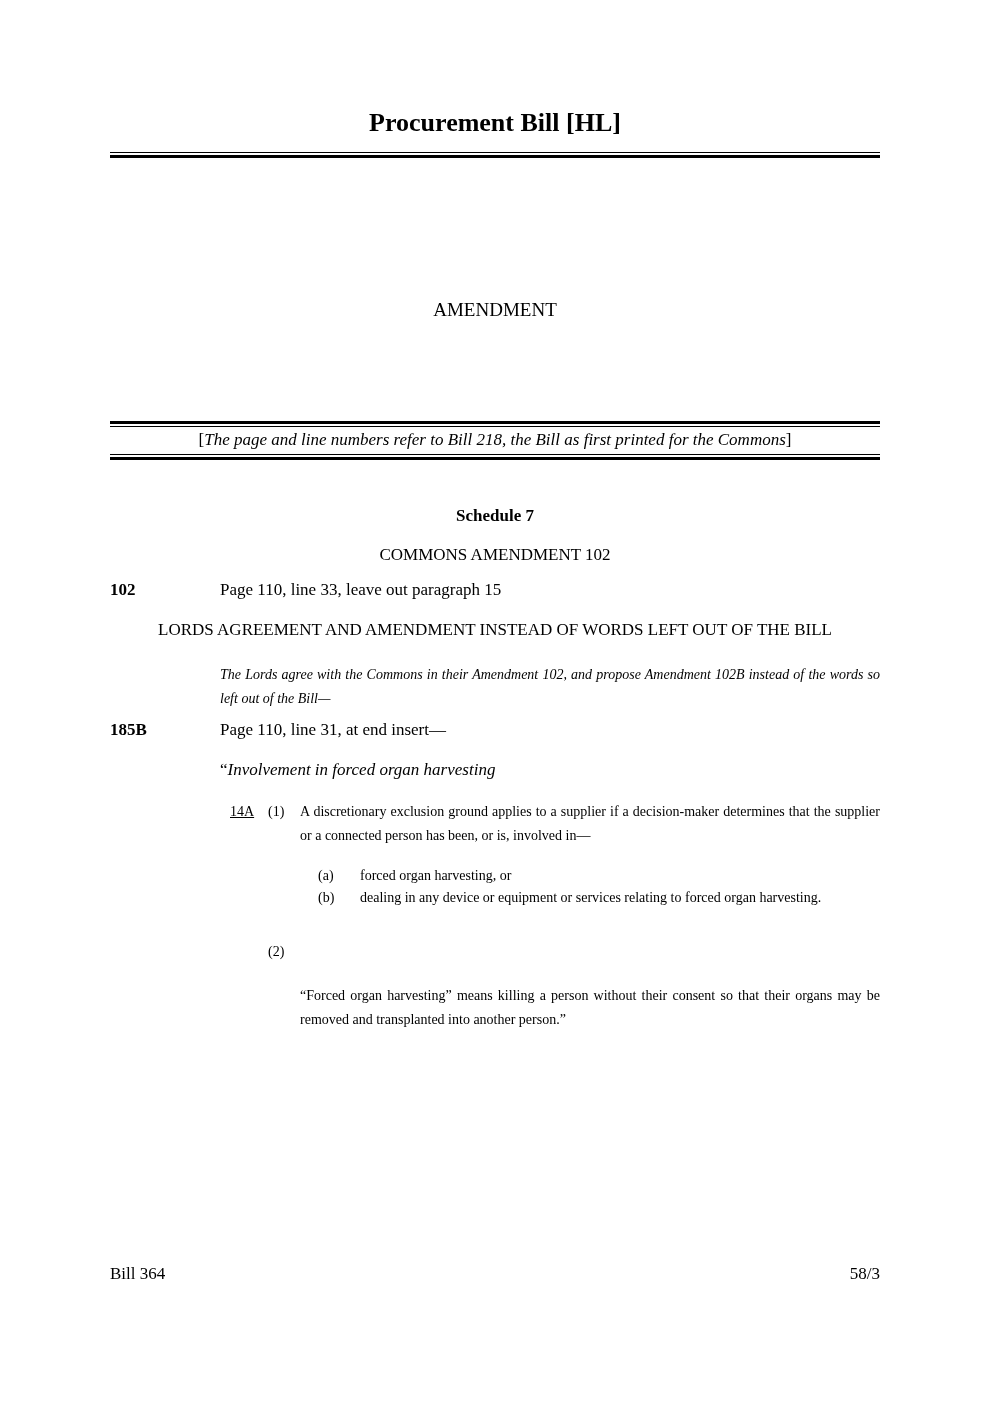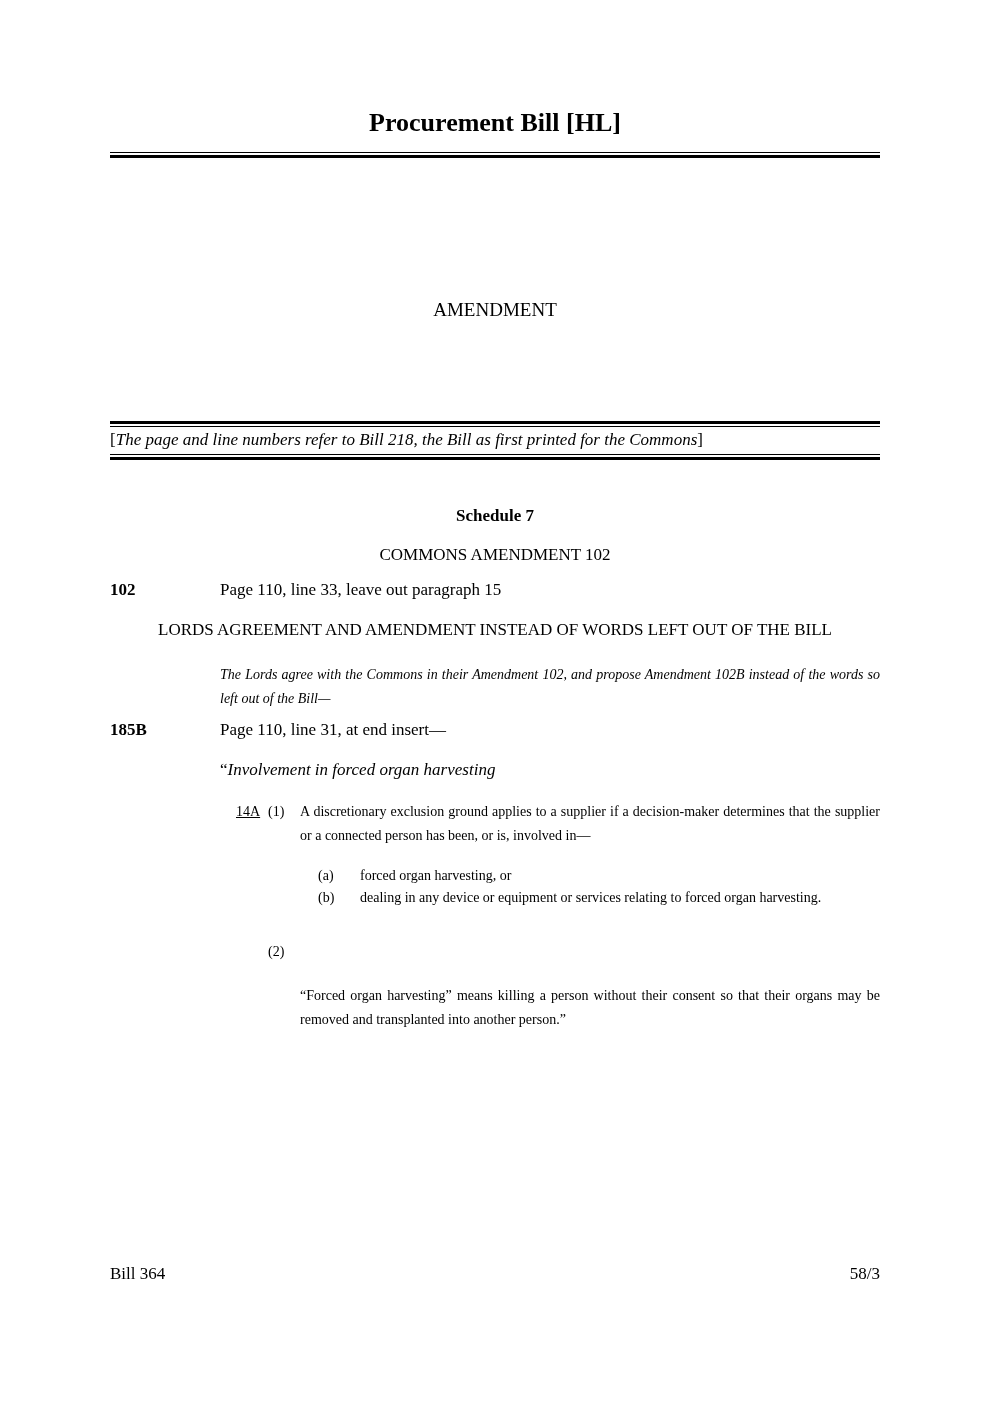--- a/index.html
+++ b/index.html
@@ -3,21 +3,21 @@
 <meta charset="utf-8">
 <style>
   html, body { margin: 0; padding: 0; background: #ffffff; }
   body { width: 991px; height: 1403px; position: relative; font-family: "Liberation Serif", "DejaVu Serif", serif; color: #000; }
   .abs { position: absolute; }
   .title { left: 110px; width: 770px; top: 108px; text-align: center; font-size: 26px; font-weight: bold; letter-spacing: 0px; }
   .dbl { left: 110px; width: 770px; height: 0; }
   .dbl .t { border-top: 1.5px solid #000; }
   .dbl .b { border-top: 3px solid #000; margin-top: 2px; }
   .heading-main { left: 110px; width: 770px; top: 293px; text-align: center; font-size: 19px; line-height: 34px; }
-  .note { left: 110px; width: 770px; top: 430px; text-align: left; font-size: 17px; }
+  .note { left: 110px; width: 770px; top: 430px; text-align: center; font-size: 17px; }
   .note i { font-style: italic; }
   .center { left: 110px; width: 770px; text-align: center; font-size: 17px; }
   .bold { font-weight: bold; }
   .num { left: 110px; font-size: 17px; font-weight: bold; }
   .txt { left: 220px; font-size: 17px; }
   .para { font-size: 14px; line-height: 24px; text-align: justify; }
   .italic { font-style: italic; }
 </style>
 </head>
 <body>
@@ -50,21 +50,21 @@
 
 <div class="abs center" style="top:620px; left:100px; width:790px;">LORDS AGREEMENT AND AMENDMENT INSTEAD OF WORDS LEFT OUT OF THE BILL</div>
 
 <div class="abs para italic" style="top:663px; left:220px; width:660px;">The Lords agree with the Commons in their Amendment 102, and propose Amendment 102B instead of the words so left out of the Bill—</div>
 
 <div class="abs num" style="top:720px;">185B</div>
 <div class="abs txt" style="top:720px;">Page 110, line 31, at end insert—</div>
 
 <div class="abs txt" style="top:760px;"><span>“</span><i>Involvement in forced organ harvesting</i></div>
 
-<div class="abs para" style="top:800px; left:236px;text-decoration:underline;">14A</div>
+<div class="abs para" style="top:800px; left:230px;text-decoration:underline;">14A</div>
 <div class="abs para" style="top:800px; left:268px;">(1)</div>
 <div class="abs para" style="top:800px; left:300px; width:580px;">A discretionary exclusion ground applies to a supplier if a decision-maker determines that the supplier or a connected person has been, or is, involved in—</div>
 
 <div class="abs para" style="top:864px; left:318px;">(a)</div>
 <div class="abs para" style="top:864px; left:360px; width:520px;">forced organ harvesting, or</div>
 
 <div class="abs para" style="top:886px; left:318px;">(b)</div>
 <div class="abs para" style="top:886px; left:360px; width:520px;">dealing in any device or equipment or services relating to forced organ harvesting.</div>
 
 <div class="abs para" style="top:940px; left:268px;">(2)</div>

